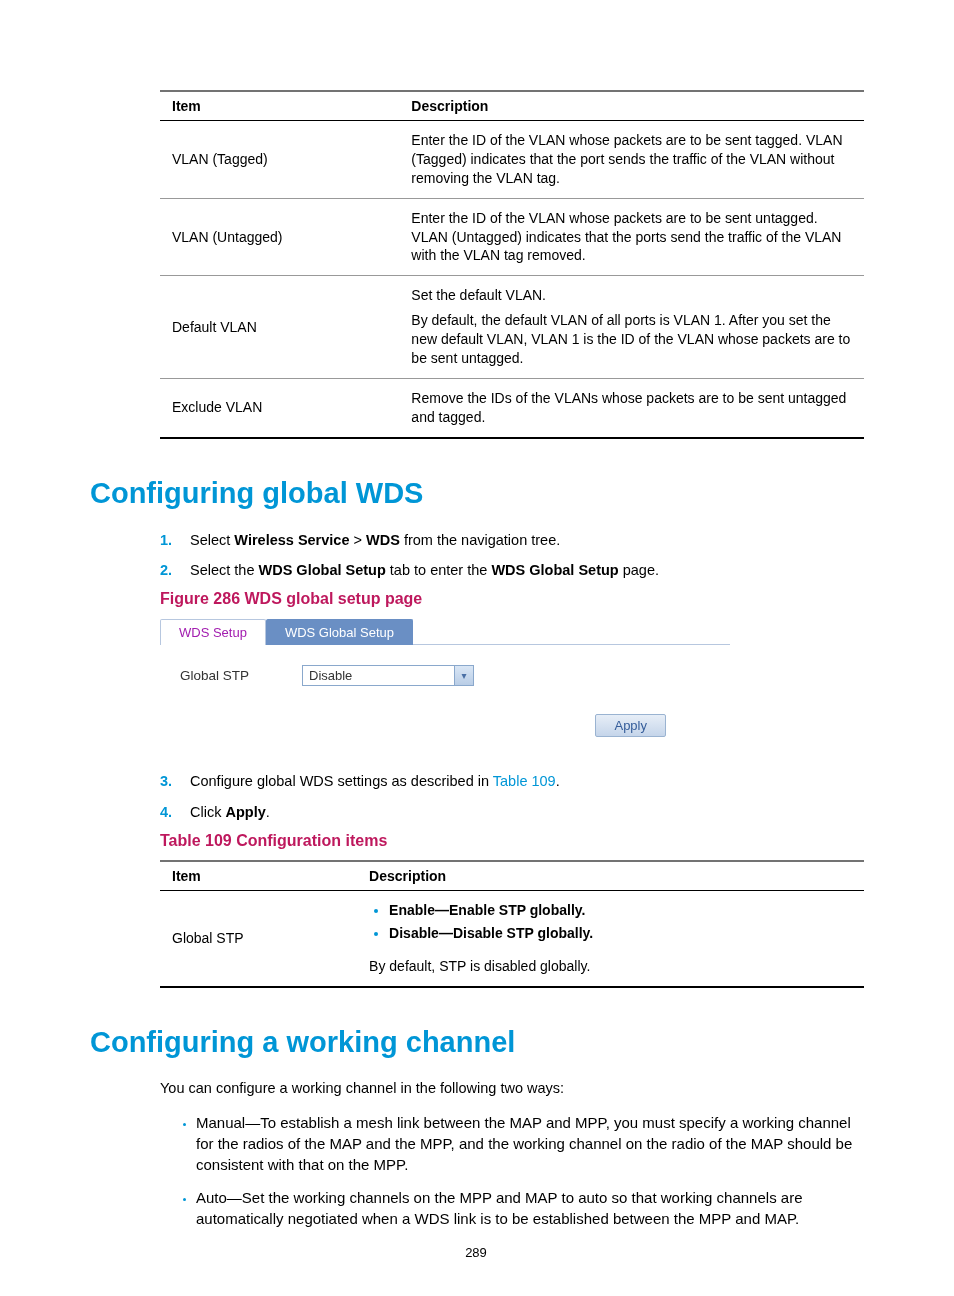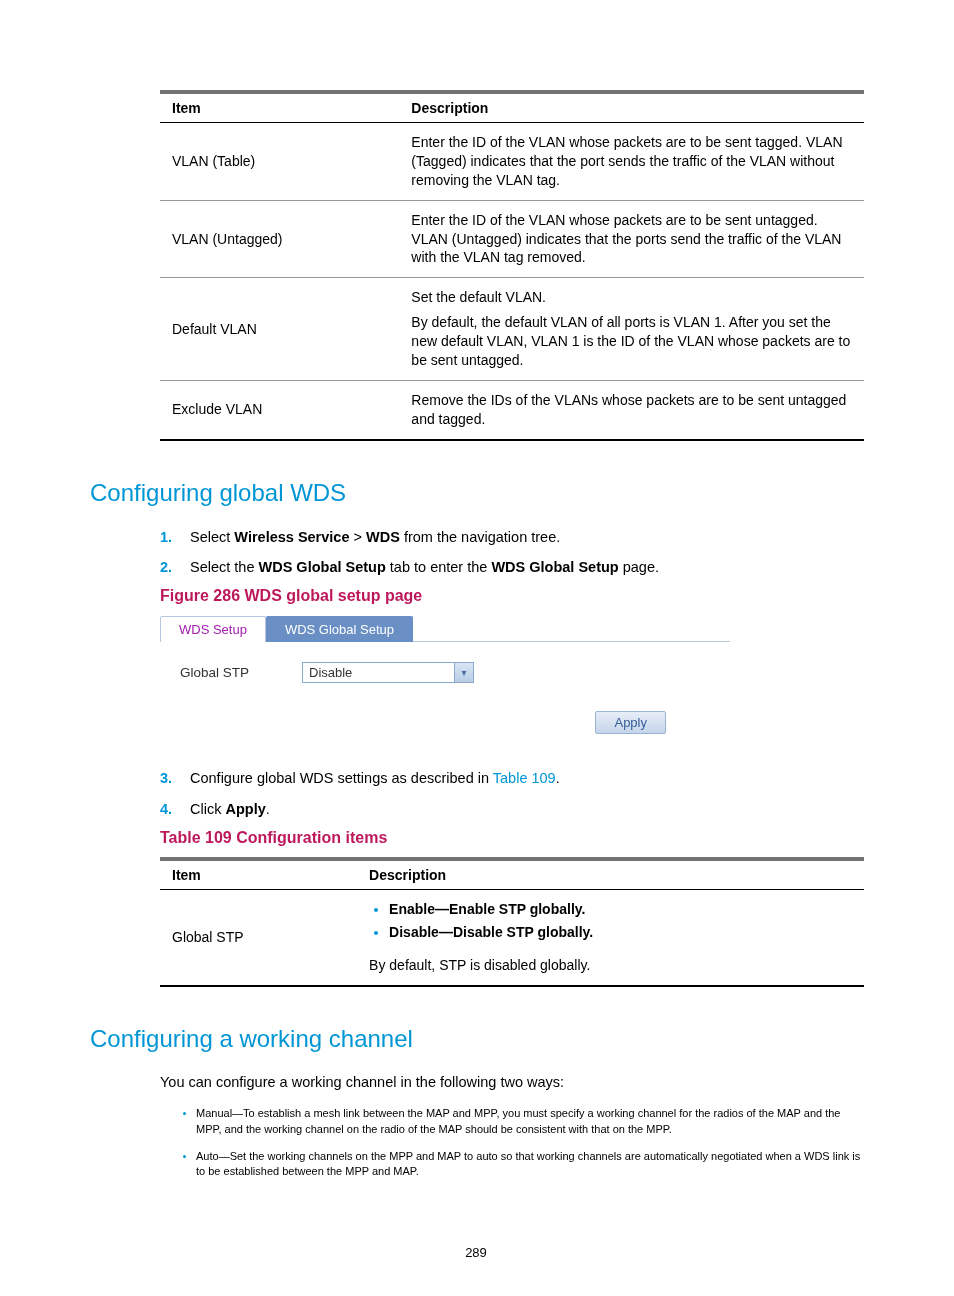--- a/index.html
+++ b/index.html
@@ -18,21 +18,21 @@
   }
   .content {
     margin-left: 70px;
   }
   table.data-table {
     border-collapse: collapse;
     width: 100%;
     font-size: 14px;
   }
   table.data-table thead tr {
-    border-top: 4px solid #737373;
+    border-top: 2px solid #737373;
     border-bottom: 1px solid #000;
   }
   table.data-table th {
     text-align: left;
     font-weight: bold;
     padding: 6px 8px 6px 12px;
     font-size: 14px;
   }
   table.data-table td {
     padding: 10px 8px 10px 12px;
@@ -43,23 +43,23 @@
     border-bottom: 1px solid #999;
   }
   table.data-table tbody tr:last-child {
     border-bottom: 2px solid #000;
   }
   .col-item { width: 34%; }
   .col-desc { width: 66%; }
 
   h2.section {
     font-family: Arial, Helvetica, sans-serif;
-    font-weight: normal;
+    font-weight: bold;
     color: #0096d6;
-    font-size: 24px;
+    font-size: 29px;
     margin: 38px 0 20px -70px;
   }
   ol.steps {
     list-style: none;
     padding: 0;
     margin: 0 0 10px 0;
     font-size: 14.5px;
   }
   ol.steps li {
     margin-bottom: 10px;
@@ -151,21 +151,21 @@
   }
 
   
   table.t109 .col-item { width:28%; }
   table.t109 .col-desc { width:72%; }
   ul.inner-bullets { margin: 0 0 14px 0; padding-left: 20px; font-weight: bold; }
   ul.inner-bullets li { margin-bottom: 4px; }
   ul.inner-bullets li::marker { color:#0096d6; }
 
   p.body { font-size:14.5px; line-height:1.35; margin: 10px 0 14px 0;}
-  ul.outer-bullets { font-size:11px; line-height:1.4; padding-left: 36px; margin:0;}
+  ul.outer-bullets { font-size:15px; line-height:1.4; padding-left: 36px; margin:0;}
   ul.outer-bullets li { margin-bottom: 12px; }
   ul.outer-bullets li::marker { color:#0096d6; font-size:10px; }
 
   .page-num {
     position:absolute;
     bottom: 36px;
     left:0; right:2px;
     text-align:center;
     font-size: 13px;
   }
@@ -178,21 +178,21 @@
 
     <table class="data-table">
       <thead>
         <tr>
           <th class="col-item">Item</th>
           <th class="col-desc">Description</th>
         </tr>
       </thead>
       <tbody>
         <tr>
-          <td>VLAN (Table)</td>
+          <td>VLAN (Tagged)</td>
           <td>Enter the ID of the VLAN whose packets are to be sent tagged. VLAN (Tagged) indicates that the port sends the traffic of the VLAN without removing the VLAN tag.</td>
         </tr>
         <tr>
           <td>VLAN (Untagged)</td>
           <td>Enter the ID of the VLAN whose packets are to be sent untagged. VLAN (Untagged) indicates that the ports send the traffic of the VLAN with the VLAN tag removed.</td>
         </tr>
         <tr>
           <td>Default VLAN</td>
           <td>
             <div style="margin-bottom:6px;">Set the default VLAN.</div>

